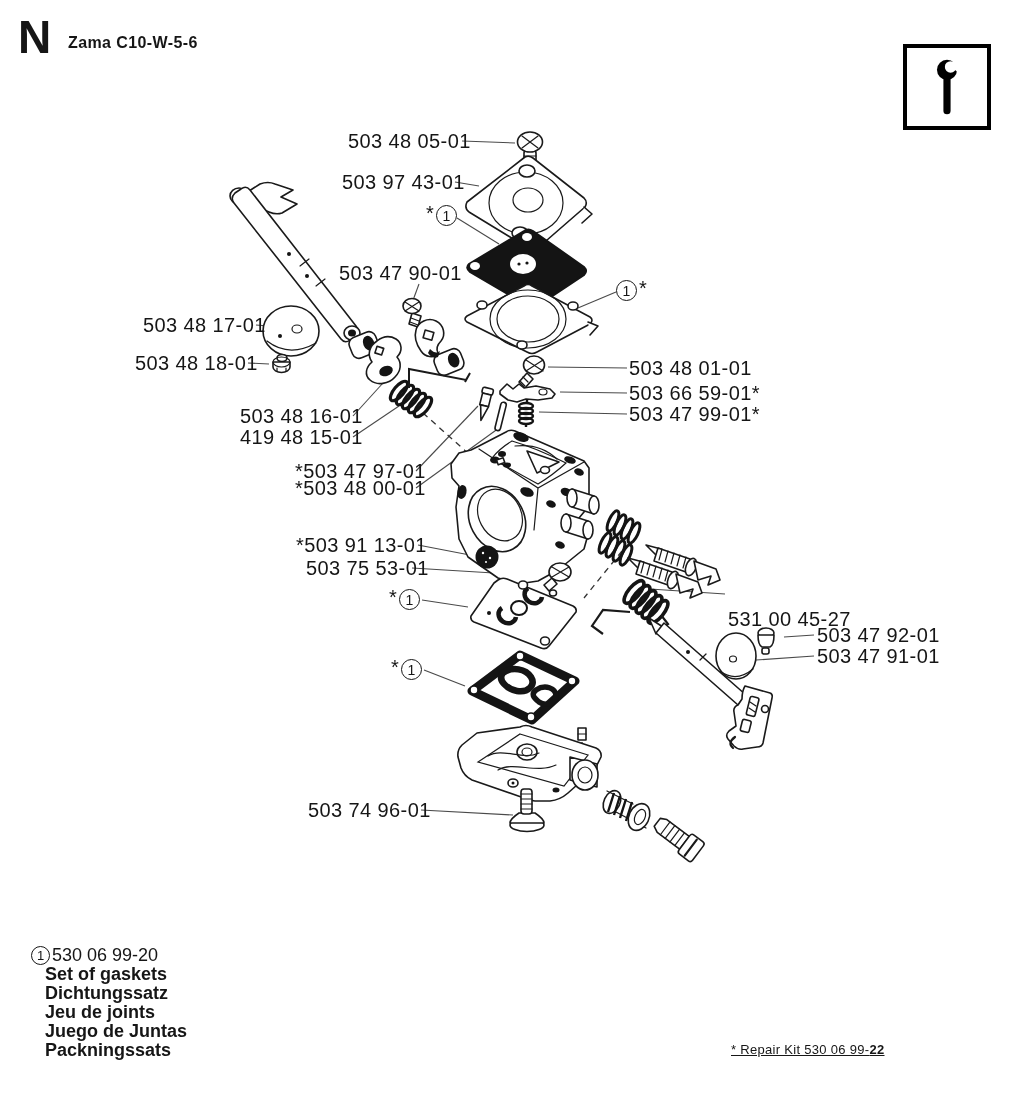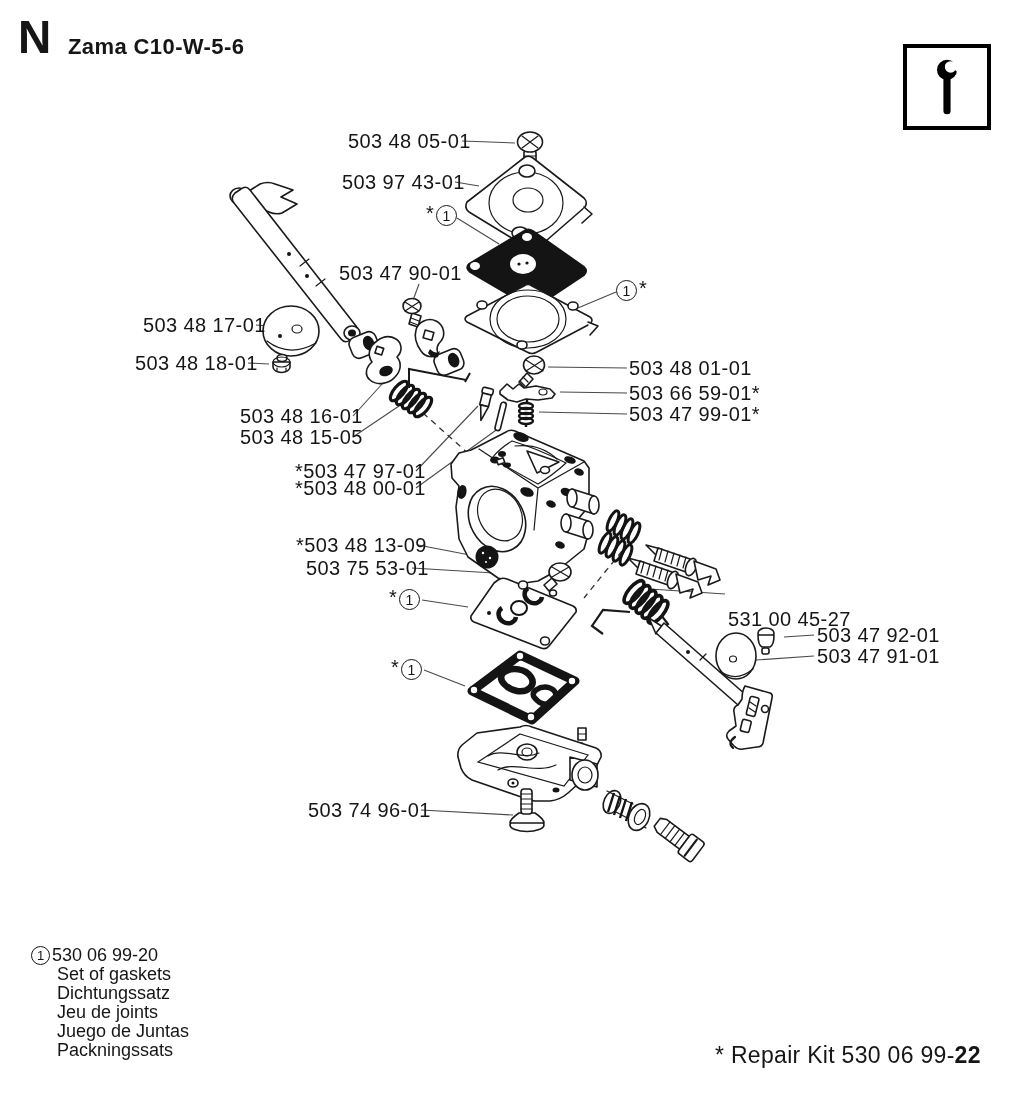--- a/index.html
+++ b/index.html
@@ -1,36 +1,36 @@
 <!DOCTYPE html>
 <html><head>
 <meta charset="utf-8">
 <style>
   html,body{margin:0;padding:0;background:#e8e8e8;}
   #page{position:relative;width:1024px;height:1103px;background:#ffffff;overflow:hidden;
         font-family:"Liberation Sans","DejaVu Sans",sans-serif;color:#161616;}
   
   .section-letter{position:absolute;left:18px;top:10px;font-size:46px;font-weight:bold;letter-spacing:1px;}
-  .model-name{position:absolute;left:68px;top:34px;font-size:22px;font-weight:bold;letter-spacing:.4px;}
+  .model-name{position:absolute;left:68px;top:34px;font-size:16px;font-weight:bold;letter-spacing:.4px;}
   
   .toolbox{position:absolute;left:903px;top:44px;width:80px;height:78px;border:4px solid #000;
            display:flex;align-items:center;justify-content:center;background:#fff;}
   
   .callout{position:absolute;font-size:20px;line-height:18px;letter-spacing:.4px;white-space:nowrap;}
   .r{text-align:right;width:112px;}
   .marker{position:absolute;display:flex;align-items:flex-start;gap:2px;font-size:18px;}
   .star{font-size:20px;line-height:16px;}
   .circ{display:inline-flex;width:19px;height:19px;border:1.6px solid #161616;border-radius:50%;
         align-items:center;justify-content:center;font-size:14px;line-height:1;background:#fff;}
   .circ.small{width:17px;height:17px;font-size:13px;border-width:1.4px;}
   
   .legend{position:absolute;left:31px;top:946px;font-size:18px;line-height:19px;}
   .legend-row{display:flex;align-items:center;gap:2px;}
-  .legend-desc{margin-left:26px;font-weight:normal;}
-  .footer-note{position:absolute;left:715px;top:1042px;font-size:23px;letter-spacing:.3px;}
+  .legend-desc{margin-left:14px;font-weight:bold;}
+  .footer-note{position:absolute;left:731px;top:1042px;font-size:13px;letter-spacing:.3px;text-decoration:underline;}
   
   svg .w{fill:#fff;stroke:#1a1a1a;stroke-width:1.6;stroke-linejoin:round;stroke-linecap:round;}
   svg .t{fill:none;stroke:#1a1a1a;stroke-width:1.2;stroke-linecap:round;}
   svg .t2{fill:none;stroke:#1a1a1a;stroke-width:2.2;stroke-linecap:round;}
   svg .k{fill:#141414;stroke:none;}
   svg .ln{stroke:#4a4a4a;stroke-width:1.1;fill:none;}
   svg .dash{stroke:#333;stroke-width:1.3;fill:none;stroke-dasharray:6 5;}
   svg .coil{stroke:#141414;fill:none;}
 </style>
 </head>
@@ -388,24 +388,24 @@
   <div class="marker" style="left:616px;top:280px">
     <span class="circ">1</span>
     <span class="star">*</span>
   </div>
   <div class="callout r" style="left:143px;top:316px">503 48 17-01</div>
   <div class="callout r" style="left:135px;top:354px">503 48 18-01</div>
   <div class="callout" style="left:629px;top:359px">503 48 01-01</div>
   <div class="callout" style="left:629px;top:384px">503 66 59-01*</div>
   <div class="callout" style="left:629px;top:405px">503 47 99-01*</div>
   <div class="callout r" style="left:240px;top:407px">503 48 16-01</div>
-  <div class="callout r" style="left:240px;top:428px">503 48 15-05</div>
+  <div class="callout r" style="left:240px;top:428px">419 48 15-01</div>
   <div class="callout r" style="left:295px;top:462px;width:118px">*503 47 97-01</div>
   <div class="callout r" style="left:295px;top:479px;width:118px">*503 48 00-01</div>
-  <div class="callout r" style="left:296px;top:536px;width:118px">*503 48 13-09</div>
+  <div class="callout r" style="left:296px;top:536px;width:118px">*503 91 13-01</div>
   <div class="callout r" style="left:306px;top:559px">503 75 53-01</div>
   <div class="marker" style="left:389px;top:589px">
     <span class="star">*</span>
     <span class="circ">1</span>
   </div>
   <div class="callout" style="left:728px;top:610px">531 00 45-27</div>
   <div class="callout" style="left:817px;top:626px">503 47 92-01</div>
   <div class="callout" style="left:817px;top:647px">503 47 91-01</div>
   <div class="marker" style="left:391px;top:659px">
     <span class="star">*</span>

